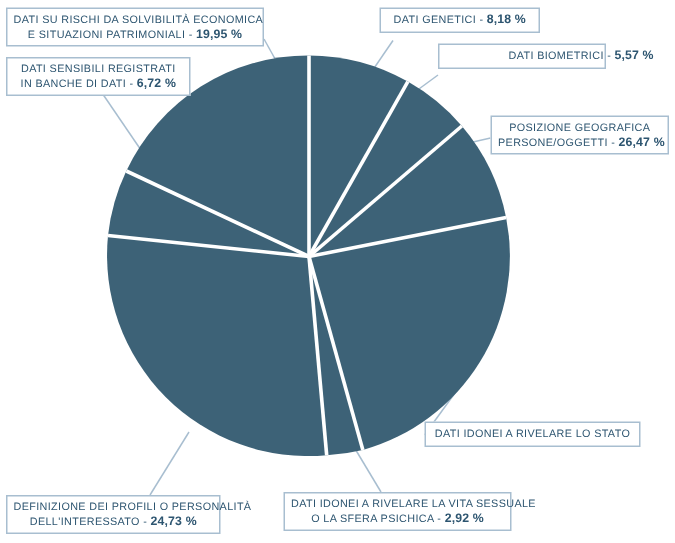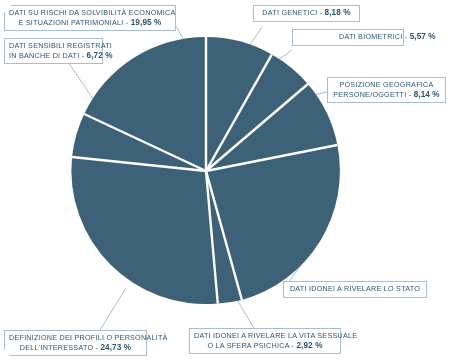--- a/index.html
+++ b/index.html
@@ -7,21 +7,20 @@
     padding: 0;
     background: #ffffff;
   }
   #page {
     position: relative;
     width: 450px;
     height: 362px;
     background: #ffffff;
     overflow: hidden;
     font-family: "Liberation Sans", sans-serif;
-    border-radius: 27px;
   }
   #chart-svg {
     position: absolute;
     left: 0;
     top: 0;
     width: 450px;
     height: 362px;
   }
   .label-box {
     position: absolute;
@@ -43,21 +42,21 @@
   .label-box .pct {
     font-weight: bold;
     font-size: 8.2px;
     letter-spacing: 0.1px;
     text-align: center;
   }
   
   #lbl-solvibilita { left: 4px;   top: 5px;   width: 172px; }
   #lbl-genetici    { left: 253px; top: 5px;   width: 107px; }
   #lbl-biometrici  { left: 292px; top: 29px;  width: 112px; padding-left: 46px; }
-  #lbl-sensibili   { left: 4px;   top: 38px;  width: 99px; }
+  #lbl-sensibili   { left: 4px;   top: 38px;  width: 123px; }
   #lbl-geografica  { left: 327px; top: 77px;  width: 119px; }
   #lbl-salute      { left: 283px; top: 281px; width: 144px; }
   #lbl-psichica    { left: 189px; top: 328px; width: 152px; }
   #lbl-profili     { left: 4px;   top: 330px; width: 143px; }
 </style>
 </head>
 <body>
 
 <div id="page">
 
@@ -118,21 +117,21 @@
     <span class="ln"><span>DATI BIOMETRICI - </span><span class="pct">5,57 %</span></span>
   </div>
 
   <div class="label-box" id="lbl-sensibili">
     <span class="ln">DATI SENSIBILI REGISTRATI</span>
     <span class="ln"><span>IN BANCHE DI DATI - </span><span class="pct">6,72 %</span></span>
   </div>
 
   <div class="label-box" id="lbl-geografica">
     <span class="ln">POSIZIONE GEOGRAFICA</span>
-    <span class="ln"><span>PERSONE/OGGETTI - </span><span class="pct">8,14 %</span></span>
+    <span class="ln"><span>PERSONE/OGGETTI - </span><span class="pct">26,47 %</span></span>
   </div>
 
   <div class="label-box" id="lbl-salute">
     <span class="ln">DATI IDONEI A RIVELARE LO STATO</span>
   </div>
 
   <div class="label-box" id="lbl-psichica">
     <span class="ln">DATI IDONEI A RIVELARE LA VITA SESSUALE</span>
     <span class="ln"><span>O LA SFERA PSICHICA - </span><span class="pct">2,92 %</span></span>
   </div>

